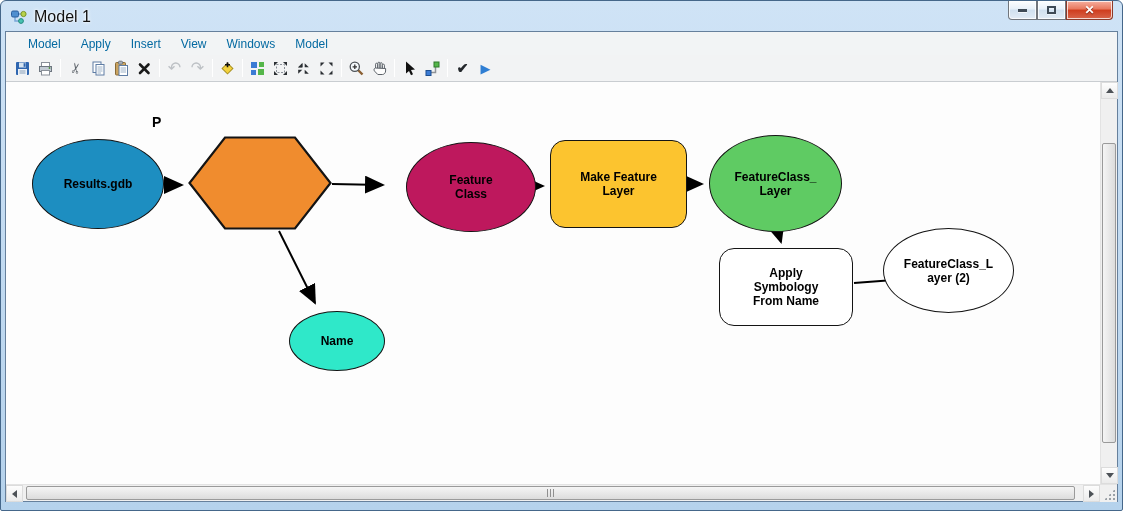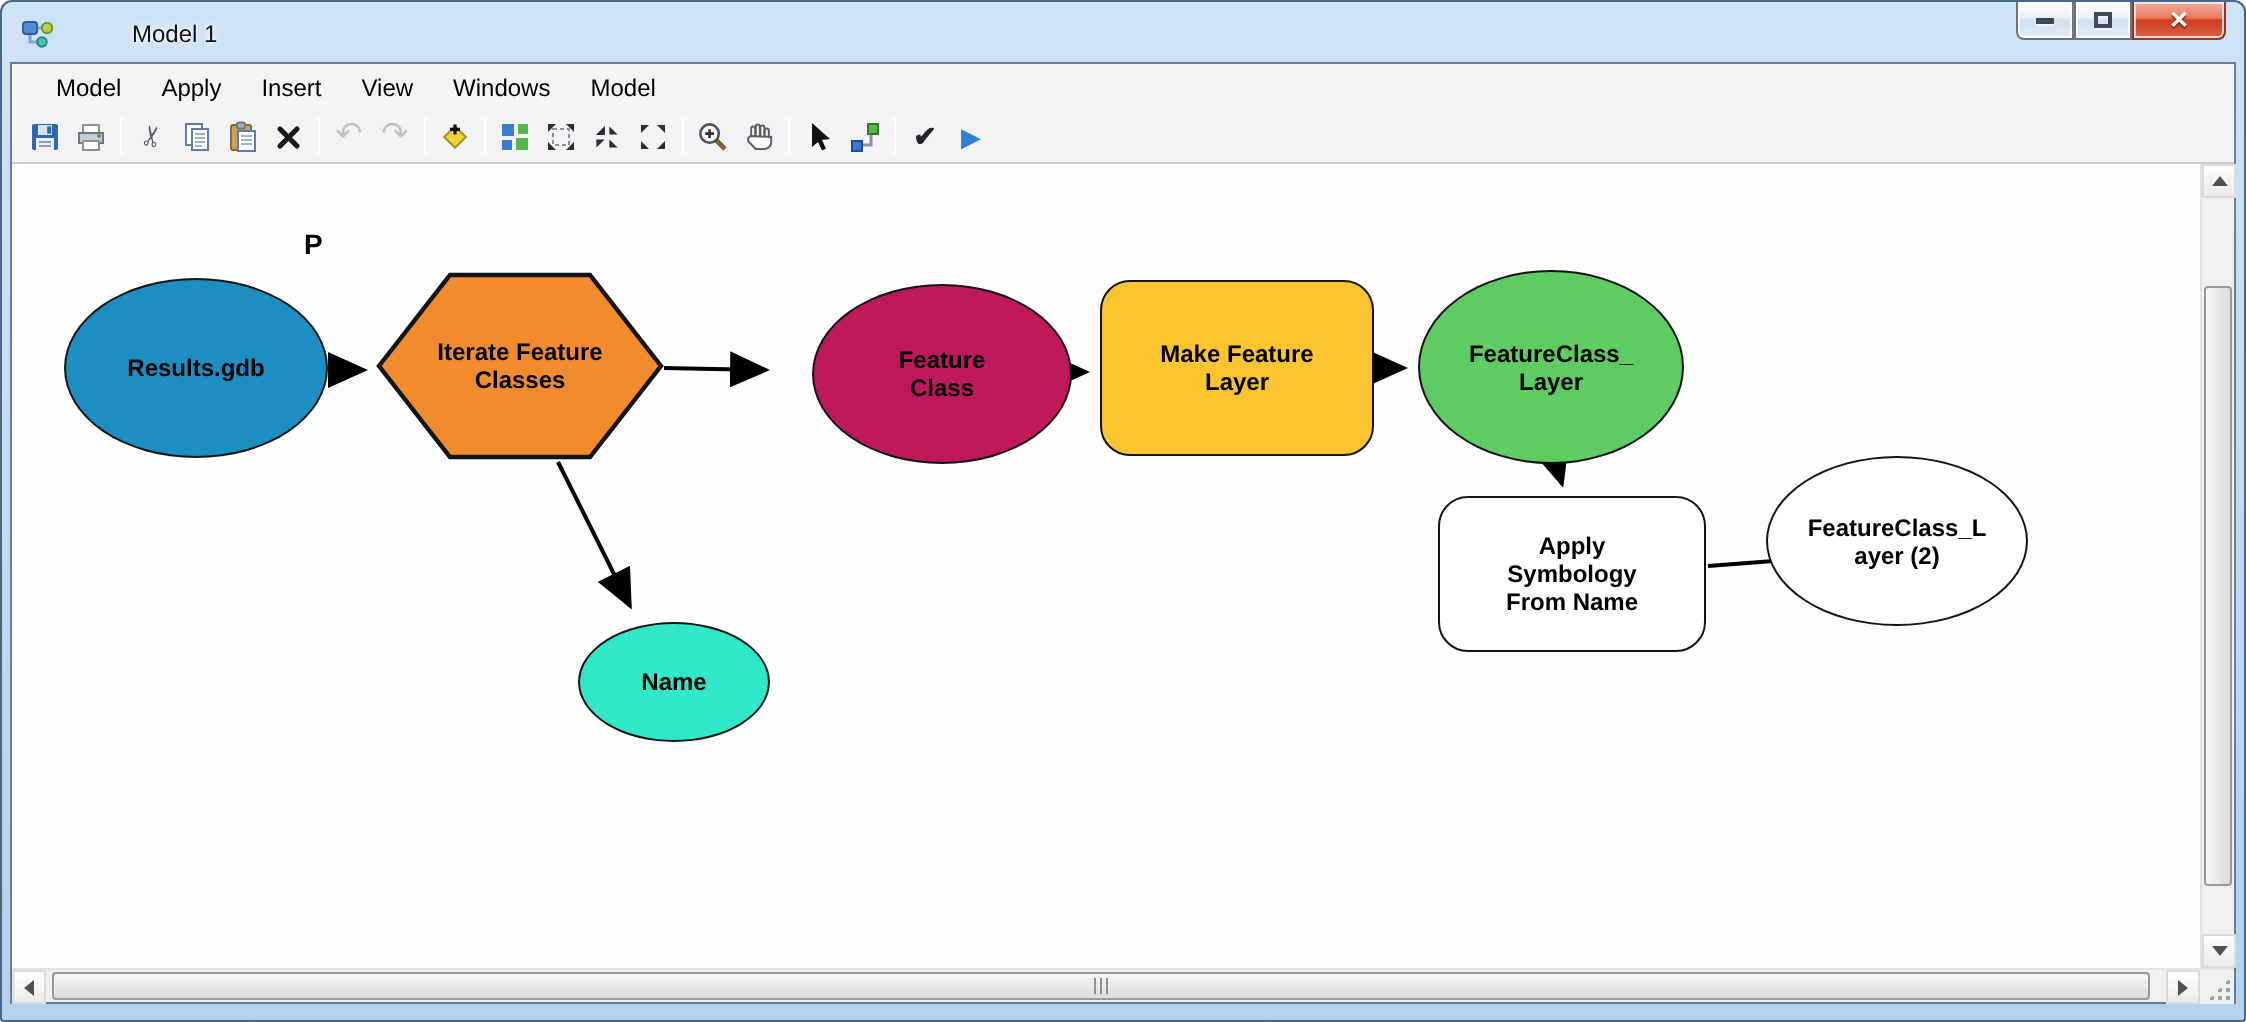--- a/index.html
+++ b/index.html
@@ -8,21 +8,21 @@
   .window {
     position: relative; width: 1123px; height: 511px;
     background: linear-gradient(#cfe3f6, #b5d2ec);
     border: 1px solid #45678a; border-radius: 6px 6px 2px 2px;
     overflow: hidden;
   }
 
   
   .titlebar { position: absolute; top: 0; left: 0; right: 0; height: 30px; display: flex; align-items: center; }
   .title-icon { margin: 2px 6px 0 9px; width: 18px; height: 16px; }
-  .title-text { font-size: 12px; color: #111; text-shadow: 0 0 4px #fff, 0 0 2px #fff; padding-top: 1px; margin-left: 32px; }
+  .title-text { font-size: 16px; color: #111; text-shadow: 0 0 4px #fff, 0 0 2px #fff; padding-top: 1px; }
   .caption-buttons { position: absolute; top: 0; right: 9px; display: flex; }
   .cap-btn {
     width: 29px; height: 19px; border: 1px solid #70757c; border-top: none;
     background: linear-gradient(#fdfeff, #e7f0f9 45%, #d0e0ef 50%, #e2ecf6);
     display: flex; align-items: center; justify-content: center;
     box-shadow: inset 0 0 0 1px rgba(255,255,255,.75);
   }
   .cap-btn.first { border-radius: 0 0 0 4px; }
   .cap-btn.close {
     width: 47px; border-radius: 0 0 4px 0; border-color: #8d3a29;
@@ -32,21 +32,21 @@
   .glyph-max { width: 9px; height: 8px; border: 2px solid #3e4a56; box-shadow: 0 1px 0 rgba(255,255,255,.5); }
   .glyph-close { color: #fff; font-size: 12px; font-weight: bold; text-shadow: 0 1px 1px #7a2413; line-height: 1; }
 
   
   .client {
     position: absolute; left: 4px; right: 4px; top: 30px; bottom: 8px;
     border: 1px solid #66809c; background: #fff; display: flex; flex-direction: column;
   }
   .menubar {
     height: 23px; background: #f2f4f5; display: flex; align-items: center;
-    font-size: 12px; color: #000000; padding-left: 12px;
+    font-size: 12px; color: #0369a1; padding-left: 12px;
   }
   .menu-item { padding: 3px 10px; }
 
   .toolbar {
     height: 27px; background: #f2f3f4; border-bottom: 1px solid #c9cdd1;
     display: flex; align-items: center; padding-left: 5px;
   }
   .tool-btn { width: 23px; height: 23px; display: flex; align-items: center; justify-content: center; }
   .tool-btn svg { display: block; }
   .tool-sep { width: 1px; height: 18px; background: #b9bdc2; border-right: 1px solid #fff; margin: 0 3px; }
@@ -281,21 +281,20 @@
         <span class="p-label" style="left:146px; top:32px;">P</span>
 
         <div class="node ellipse" style="left: 26px; top: 57px; width: 132px; height: 90px; background: rgb(29, 142, 193);">
           <span class="lbl">Results.gdb</span>
         </div>
 
         <div class="node hex" style="left:181px; top:53px; width:146px; height:96px;">
           <svg width="146" height="96" viewBox="0 0 146 96">
             <polygon points="38,2.5 108,2.5 143.5,48 108,93.5 38,93.5 2.5,48" stroke="#141414" stroke-width="2.2" fill="#F08C2E"></polygon>
           </svg>
-          <span class="lbl">Iterate Feature Classes</span>
         </div>
 
         <div class="node ellipse" style="left: 400px; top: 60px; width: 130px; height: 90px; padding: 0px 30px; background: #be185d;">
           <span class="lbl">Feature Class</span>
         </div>
 
         <div class="node ellipse breakall" style="left: 703px; top: 53px; width: 133px; height: 97px; padding: 0px 22px; background: rgb(95, 203, 99);">
           <span class="lbl">FeatureClass_Layer</span>
         </div>
 

